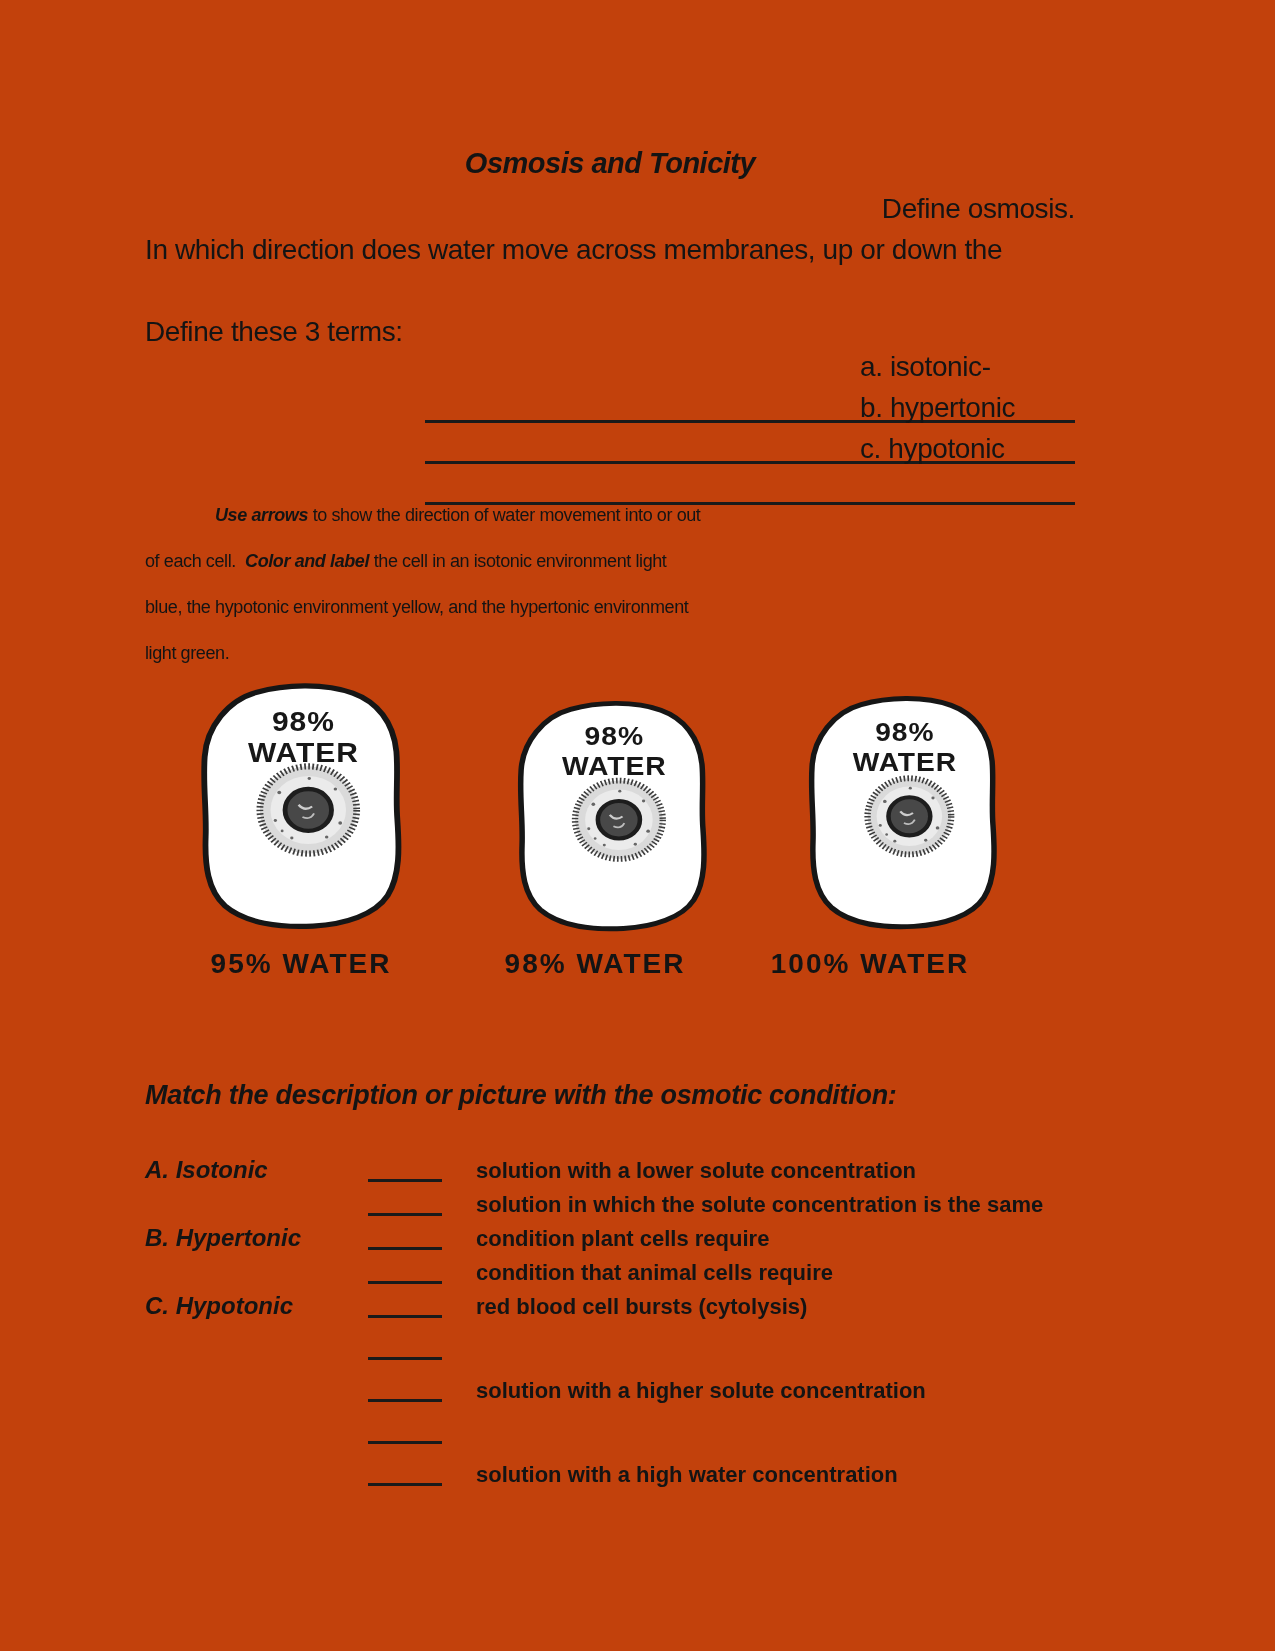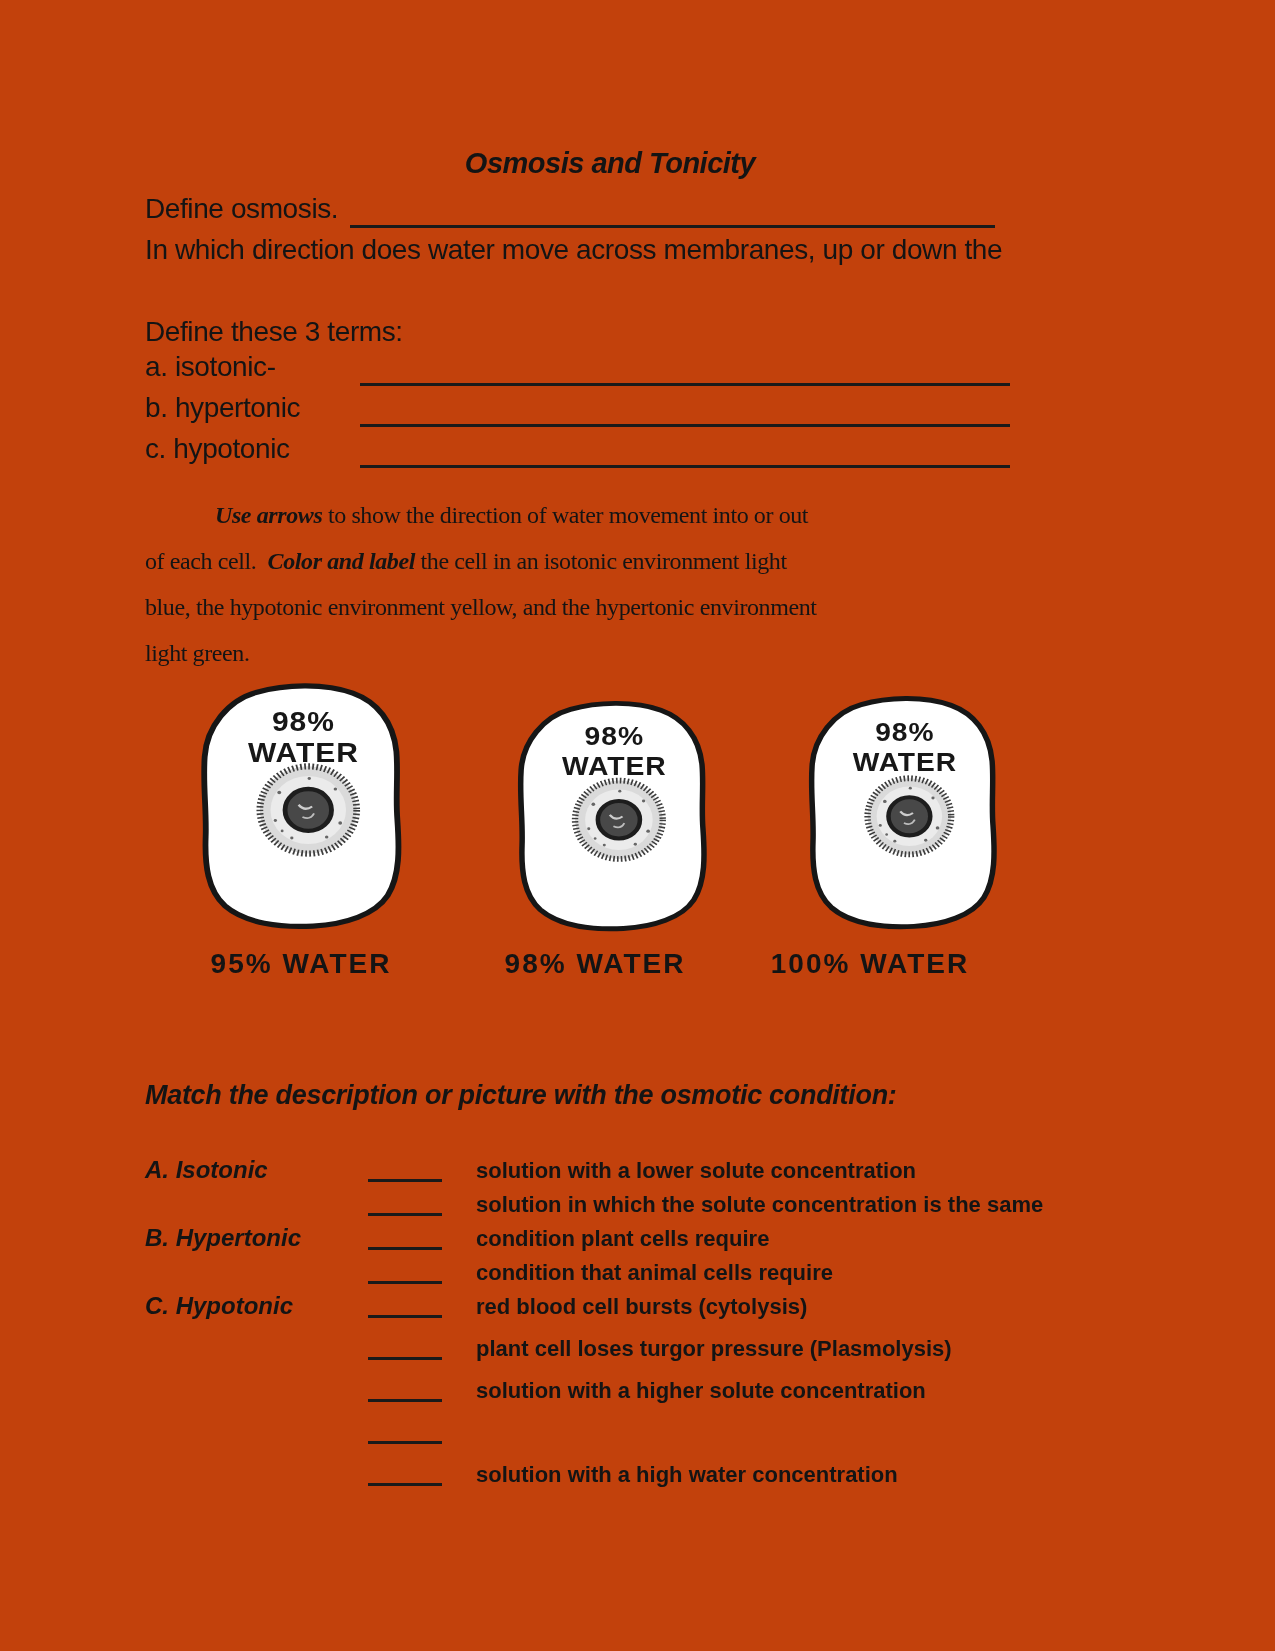--- a/index.html
+++ b/index.html
@@ -5,21 +5,21 @@
   html,body{margin:0;padding:0;background:#888;}
   .page{
     position:relative;
     width:1275px;height:1651px;
     background:#c2410c;
     font-family:"Liberation Sans", sans-serif;
     color:#141414;
     overflow:hidden;
   }
   .abs{position:absolute;}
-  .body-text{font-size:28px;letter-spacing:-0.4px;line-height:38px;}
+  .body-text{font-size:28px;letter-spacing:-0.4px;line-height:38px;flex-direction:column;}
   .title{
     left:145px;top:147px;width:930px;
     text-align:center;
     font-size:29px;font-weight:bold;font-style:italic;letter-spacing:-0.5px;
   }
   .fill-row{display:flex;align-items:flex-end;}
   .fill-row .lbl{white-space:nowrap;}
   .blank{
     border-bottom:3px solid #1a1a1a;
     height:34px;
@@ -31,21 +31,21 @@
   .q2l2{left:145px;top:270px;width:930px;}
   .q2l2 .blank{width:268px;margin-left:10px;}
   .q3{left:145px;top:313px;width:930px;}
   .term-row{left:145px;width:930px;}
   .term-row .lbl{width:215px;flex-shrink:0;}
   .term-row .blank{width:650px;}
   .t-a{top:348px;}
   .t-b{top:389px;}
   .t-c{top:430px;}
   .para{left:145px;top:492px;width:1000px;}
-  .para-line{font-size:24px;letter-spacing:-0.4px;line-height:46px;white-space:pre-wrap;font-family:Liberation Serif, serif;}
+  .para-line{font-size:18px;letter-spacing:-0.4px;line-height:46px;white-space:pre-wrap;}
   .para-line .bi{font-weight:bold;font-style:italic;}
   .indent{padding-left:70px;}
   .cells-row{left:145px;top:655px;width:980px;height:345px;}
   .cell-fig{position:absolute;}
   .cell-fig svg{display:block;width:100%;height:100%;}
   .cell-outline{fill:#ffffff;stroke:#161616;stroke-width:6;stroke-linejoin:round;stroke-linecap:round;}
   .cell-inner-text{
     font-family:"Liberation Sans", sans-serif;
     font-size:31px;font-weight:bold;letter-spacing:1px;
     fill:#171717;text-anchor:middle;
@@ -229,21 +229,20 @@
       <span class="m-desc">condition that animal cells require</span>
     </div>
     <div class="m-row">
       <span class="m-opt">C. Hypotonic</span>
       <span class="m-blank"></span>
       <span class="m-desc">red blood cell bursts (cytolysis)</span>
     </div>
     <div class="m-row gap">
       <span class="m-opt"></span>
       <span class="m-blank"></span>
-      <span class="m-desc">plant cell loses turgor pressure (Plasmolysis)</span>
     </div>
     <div class="m-row gap">
       <span class="m-opt"></span>
       <span class="m-blank"></span>
       <span class="m-desc">solution with a higher solute concentration</span>
     </div>
     <div class="m-row gap">
       <span class="m-opt"></span>
       <span class="m-blank"></span>
     </div>

